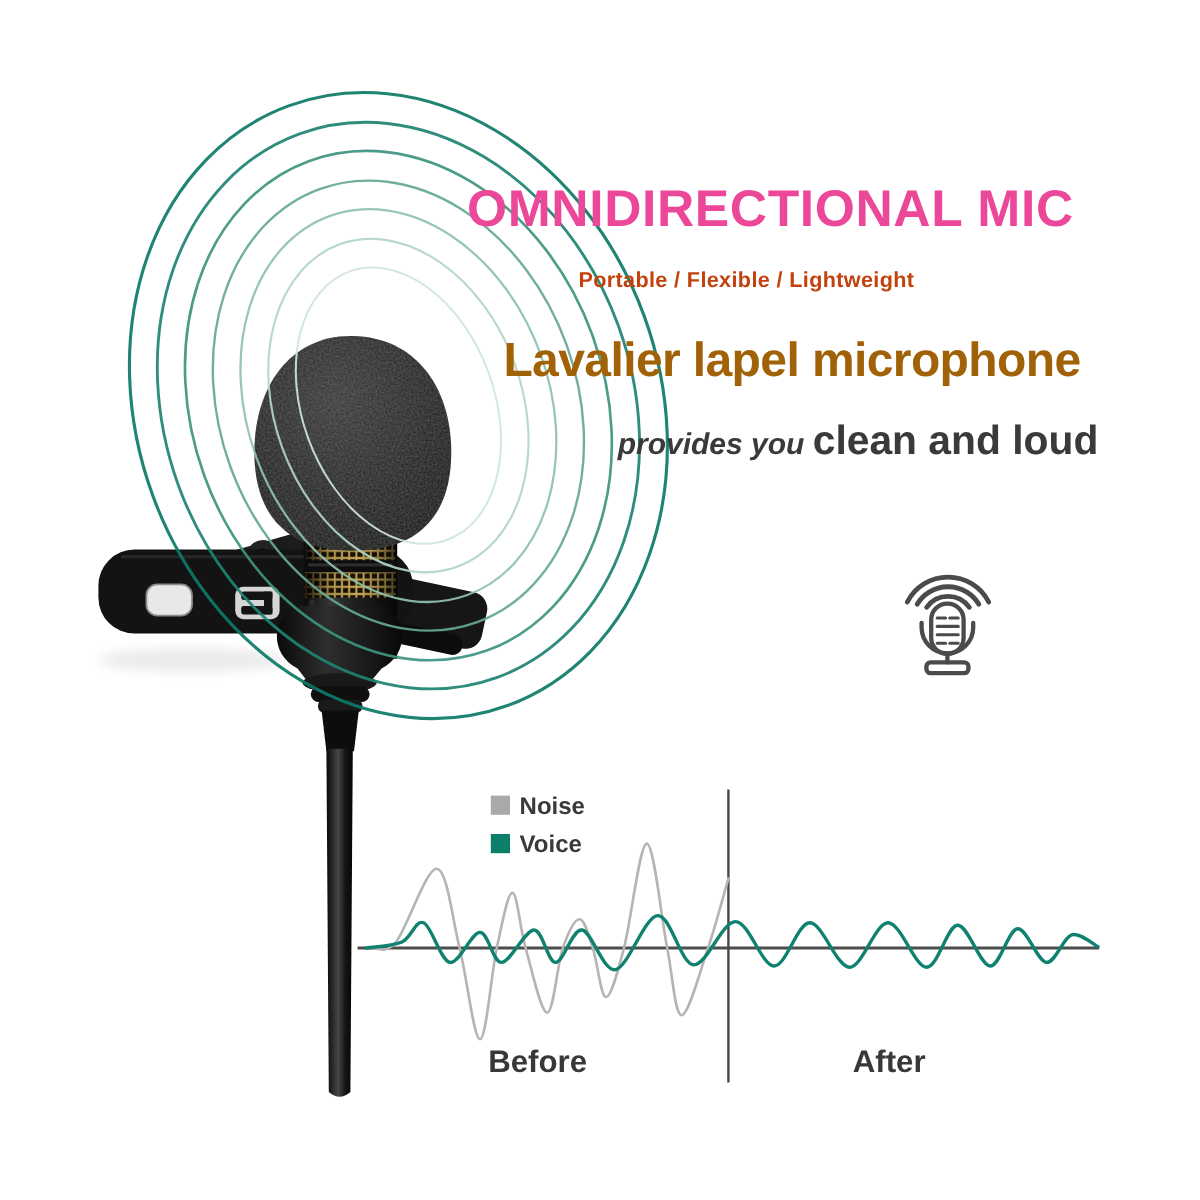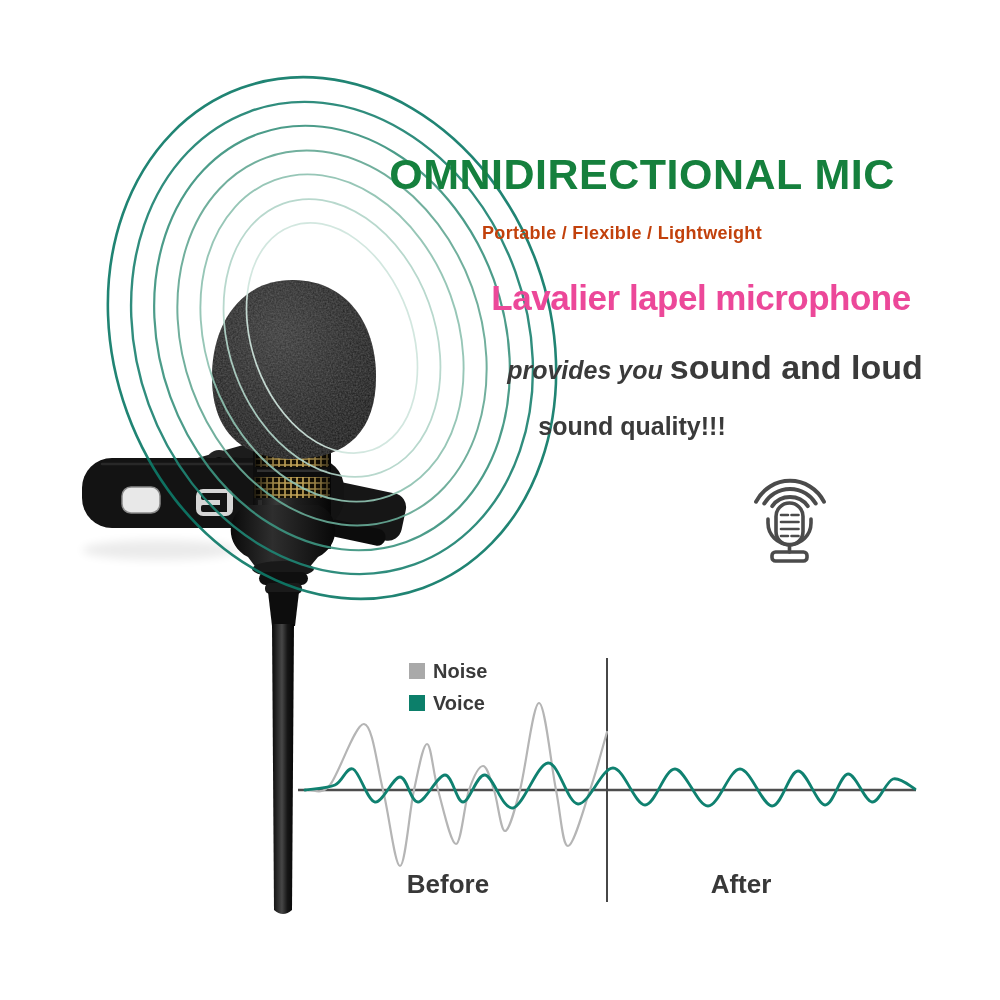--- a/index.html
+++ b/index.html
@@ -4,21 +4,21 @@
 <style>
   html,body{margin:0;padding:0;background:#fff;}
   .canvas{
     position:relative;width:1000px;height:1000px;background:#ffffff;
     overflow:hidden;font-family:"Liberation Sans",sans-serif;
   }
   #art{position:absolute;left:0;top:0;width:1000px;height:1000px;}
   .txt{position:absolute;transform:translateX(-50%);white-space:nowrap;}
   .title{left:642px;top:150px;font-size:43px;font-weight:800;letter-spacing:.5px;color:#1c7a81;}
   .subtitle{left:622px;top:223px;font-size:18px;font-weight:700;color:#c2410c;letter-spacing:.3px;}
-  .tag1{left:701px;top:278px;font-size:35px;font-weight:700;color:#ec4899;letter-spacing:-.5px;}
+  .tag1{left:660px;top:278px;font-size:40px;font-weight:700;color:#a16207;letter-spacing:-.5px;}
   .tag2{left:715px;top:348px;color:#3a3a3a;}
   .tag2 .small{font-size:25px;font-weight:700;font-style:italic;}
   .tag2 .big{font-size:34px;font-weight:700;}
   .tag3{left:632px;top:412px;font-size:25px;font-weight:700;color:#3a3a3a;}
   .chart-title{left:600px;top:604px;font-size:31px;font-weight:700;color:#333333;}
   .legend-label{font-family:"Liberation Sans",sans-serif;font-size:20px;font-weight:700;fill:#3a3a3a;}
   .section-label{font-family:"Liberation Sans",sans-serif;font-size:26px;font-weight:700;fill:#383838;}
 </style>
 </head>
 <body>
@@ -156,18 +156,17 @@
         <path d="M781,522 h17.5"></path>
         <path d="M781,529 h17.5"></path>
         <path d="M781,536 h7 M791.5,536 h7"></path>
       </g>
       <path d="M768,519 v4 a21.5,21.5 0 0 0 43,0 v-4" stroke-width="3.6"></path>
       <line x1="789.5" y1="545" x2="789.5" y2="552" stroke-width="3.6"></line>
       <rect x="772" y="552" width="35" height="9" rx="3.5" stroke-width="3.6"></rect>
     </g>
   </svg>
 
-  <div class="txt title" style="color: #15803d;">OMNIDIRECTIONAL MIC</div>
+  <div class="txt title" style="color: #ec4899;">OMNIDIRECTIONAL MIC</div>
   <div class="txt subtitle">Portable / Flexible / Lightweight</div>
   <div class="txt tag1">Lavalier lapel microphone</div>
-  <div class="txt tag2"><span class="small">provides you </span><span class="big">sound and loud</span></div>
-  <div class="txt tag3">sound quality!!!</div>
+  <div class="txt tag2"><span class="small">provides you </span><span class="big">clean and loud</span></div>
 </div>
 
 </body></html>

